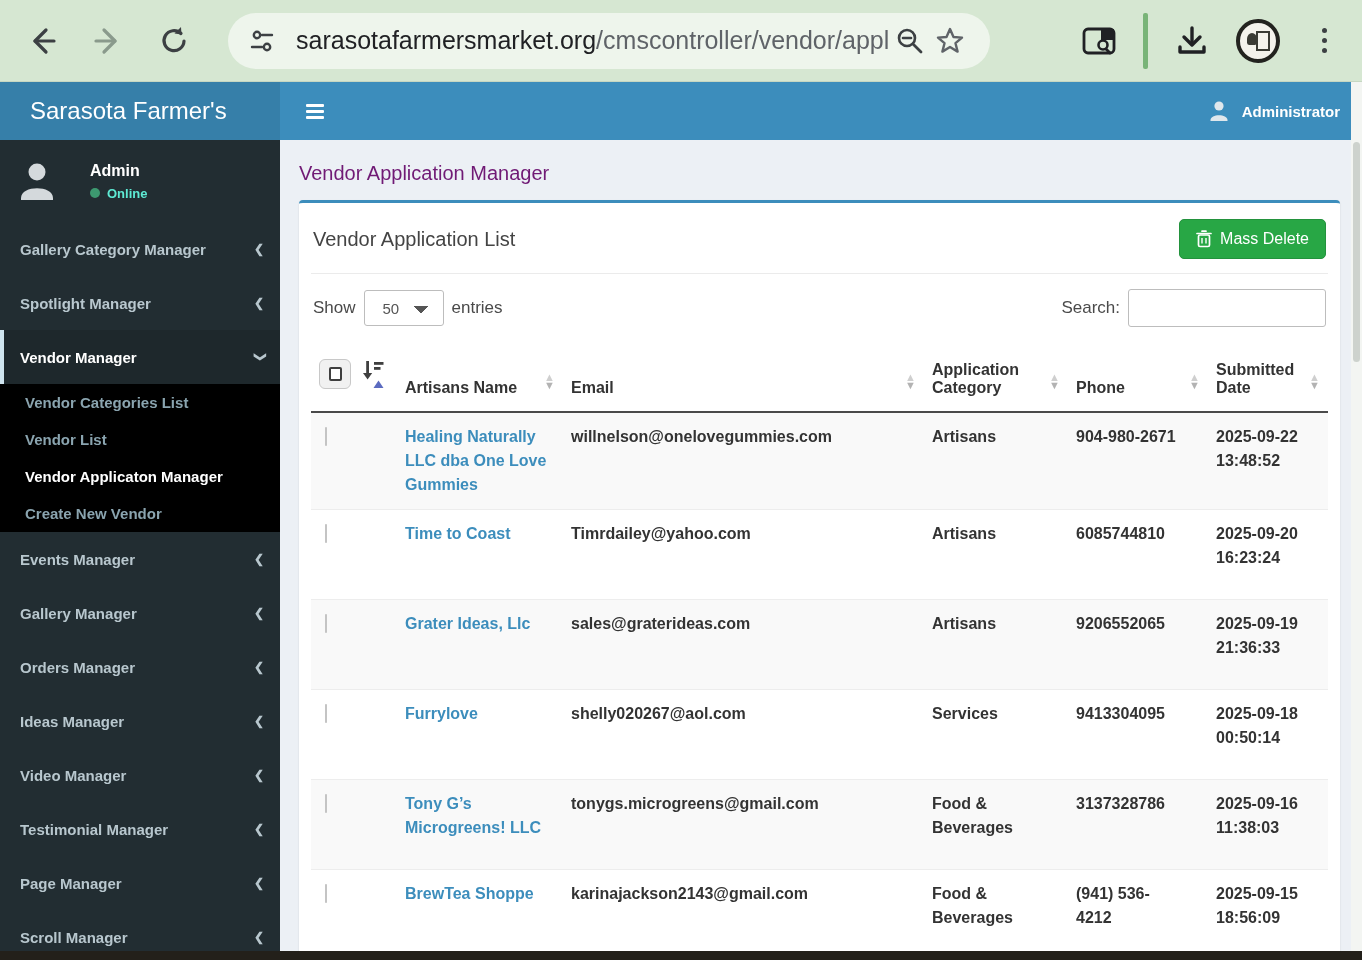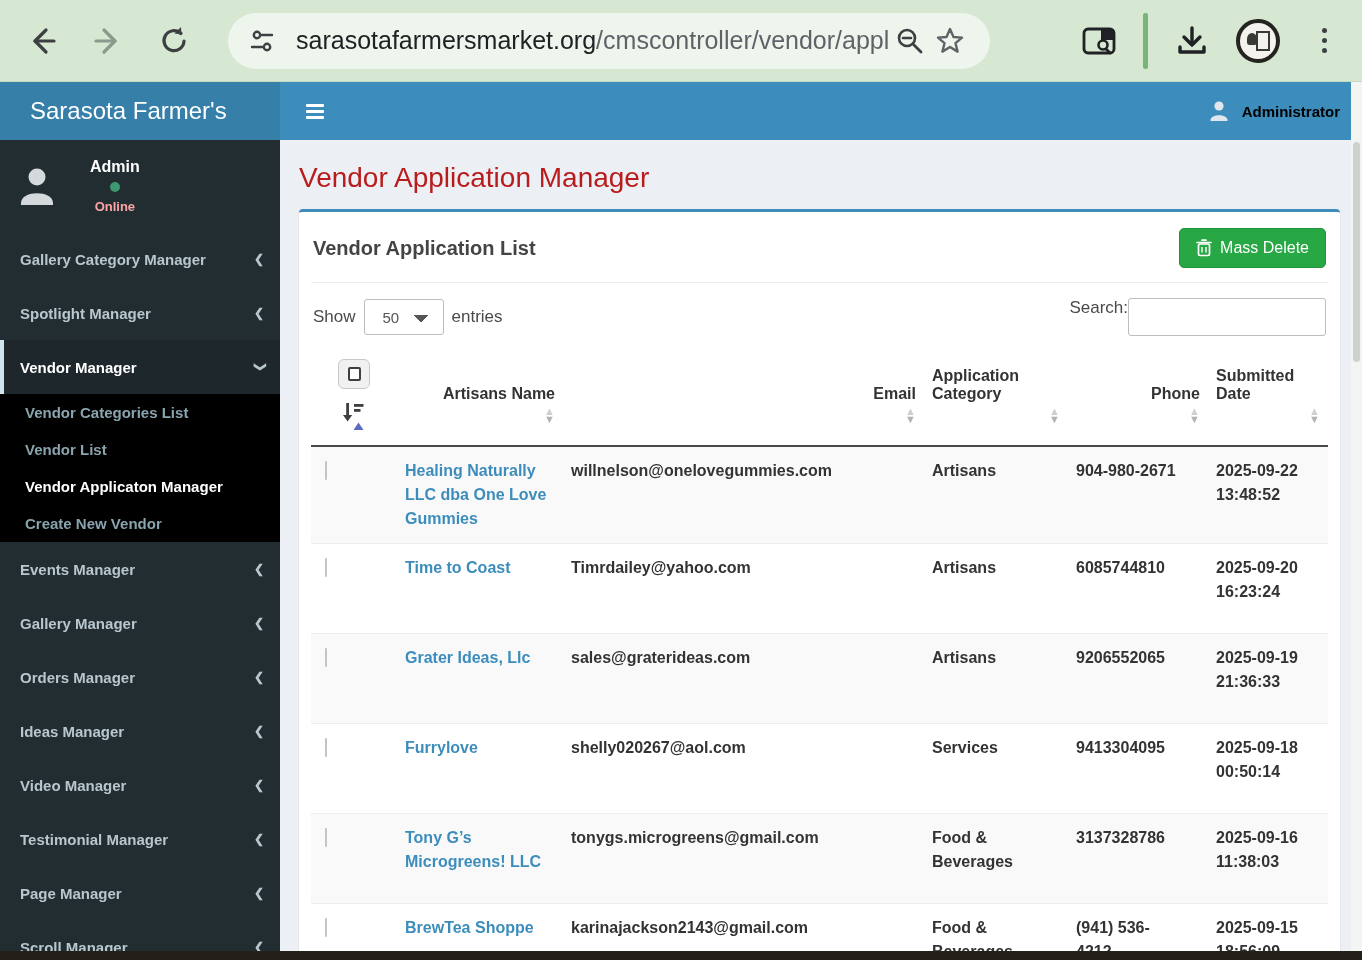--- a/index.html
+++ b/index.html
@@ -21,58 +21,58 @@
   .avatar-logo::after { content:""; position:absolute; right:6px; top:8px; width:10px; height:16px; border:2px solid #3a3a34; }
   .dots { display:flex; flex-direction:column; gap:5px; }
   .dots i { width:5px; height:5px; border-radius:50%; background:#3c4043; }
 
   
   .app-header { height:58px; display:flex; }
   .logo-area { width:280px; background:#367fa9; color:#fff; font-size:24px; font-weight:normal; display:flex; align-items:center; padding-left:30px; }
   .navbar { flex:1; background:#3c8dbc; display:flex; align-items:center; }
   .hamburger { margin-left:18px; display:flex; flex-direction:column; gap:3px; cursor:pointer; padding:8px; }
   .hamburger i { width:18px; height:3px; background:#fff; border-radius:1px; }
-  .nav-user { margin-left:auto; margin-right:22px; display:flex; align-items:center; gap:10px; color:#000000; font-size:15px; font-weight:bold; cursor:pointer; }
+  .nav-user { margin-left:auto; margin-right:22px; display:flex; align-items:center; gap:10px; color:#ffffff; font-size:15px; font-weight:bold; cursor:pointer; }
 
   
   .main { display:flex; height:868px; }
   .sidebar { width:280px; background:#222d32; flex-shrink:0; overflow:hidden; }
   .content { flex:1; background:#ecf0f5; overflow:hidden; position:relative; }
 
   
   .user-panel { display:flex; align-items:center; padding:18px 30px 18px 14px; }
   .user-info { margin-left:30px; }
   .user-name { color:#fff; font-size:16px; font-weight:bold; }
-  .user-status { margin-top:6px; color:#fca5a5; font-size:13px; font-weight:bold; display:flex; align-items:center; gap:7px;flex-direction:column; }
+  .user-status { margin-top:6px; color:#5eead4; font-size:13px; font-weight:bold; display:flex; align-items:center; gap:7px; }
   .online-dot { width:10px; height:10px; border-radius:50%; background:#3d9970; display:inline-block; }
   ul.menu { list-style:none; }
   .menu-item { height:54px; display:flex; align-items:center; padding:0 16px 0 20px; color:#b8c7ce; font-size:15px; font-weight:bold; cursor:pointer; }
   .menu-item .chev { margin-left:auto; font-size:12px; color:#b8c7ce; }
   .menu-item.active { background:#1e282c; color:#fff; border-left:4px solid #cfe4ef; padding-left:16px; }
   .chev.down { transform:rotate(-90deg); }
   ul.submenu { list-style:none; background:#000000; }
   .submenu-item { height:37px; display:flex; align-items:center; padding-left:25px; color:#8aa4af; font-size:15px; font-weight:bold; cursor:pointer; }
   .submenu-item.active { color:#fff; }
 
   
-  .page-title { font-size:28px; font-weight:normal; color:#b91c1c; margin:22px 0 15px 19px; }
+  .page-title { font-size:20px; font-weight:normal; color:#701a75; margin:22px 0 15px 19px; }
   .card { margin-left:19px; width:1041px; background:#fff; border-top:3px solid #3c8dbc; border-radius:4px 4px 0 0; box-shadow:0 1px 2px rgba(0,0,0,.12); min-height:780px; padding:0 12px; }
   .card-header { display:flex; align-items:center; padding:16px 2px 14px 2px; border-bottom:1px solid #ebebeb; }
-  .card-title { font-size:20px; color:#444; font-weight:bold; }
+  .card-title { font-size:20px; color:#444; font-weight:normal; }
   .btn-mass-delete { margin-left:auto; background:#28a745; border:1px solid #23923d; color:#fff; font-size:16px; font-weight:normal; border-radius:5px; height:40px; padding:0 16px; display:flex; align-items:center; gap:8px; cursor:pointer; font-family:"Liberation Sans",sans-serif; }
   .controls { display:flex; align-items:center; padding:15px 2px 13px 2px; font-size:17px; color:#4a4a4a; }
   .page-size { margin:0 8px; width:80px; height:36px; border:1px solid #bdbdbd; border-radius:3px; background:#fff; font-size:15px; color:#555; padding-left:18px; appearance:none; -webkit-appearance:none; background-image:linear-gradient(45deg,transparent 49%,#555 50%),linear-gradient(-45deg,transparent 49%,#555 50%); background-position:calc(100% - 22px) 55%, calc(100% - 15px) 55%; background-size:7px 7px; background-repeat:no-repeat; font-family:"Liberation Sans",sans-serif; }
-  .search-wrap { margin-left:auto; display:flex; align-items:flex-start; }
+  .search-wrap { margin-left:auto; display:flex; align-items:center; gap:8px; }
   .search-input { width:198px; height:38px; border:1px solid #bdbdbd; border-radius:3px; background:#fff; font-size:16px; padding:0 8px; font-family:"Liberation Sans",sans-serif; }
 
   
   table.vendor-table { width:1017px; border-collapse:collapse; table-layout:fixed; }
   col.c-sel{width:86px;} col.c-company{width:166px;} col.c-email{width:361px;} col.c-cat{width:144px;} col.c-phone{width:140px;} col.c-date{width:120px;}
   th { vertical-align:bottom; text-align:left; font-size:16px; color:#333; padding:10px 8px 14px 8px; border-bottom:2px solid #4a4a4a; height:72px; cursor:pointer; }
-  .th-inner { display:flex; align-items:flex-end; justify-content:space-between; gap:4px;flex-direction:column; }
+  .th-inner { display:flex; align-items:flex-end; justify-content:space-between; gap:4px; }
   .sort-both { display:flex; flex-direction:column; line-height:8px; font-size:11px; margin-bottom:8px; flex-shrink:0; }
   .sort-both .up { color:#cfcfcf; } .sort-both .dn { color:#b3b3b3; }
   .th-select { vertical-align:middle; }
   .th-select .th-inner { align-items:center; justify-content:flex-start; gap:12px; }
   .hdr-checkbox { width:32px; height:30px; background:#f1f1f1; border:1px solid #c8c8c8; border-radius:6px; display:flex; align-items:center; justify-content:center; cursor:pointer; }
   .hdr-checkbox i { width:13px; height:14px; border:2px solid #3f3f3f; border-radius:2px; background:#fff; }
   td { vertical-align:top; font-size:16px; font-weight:bold; color:#333; padding:12px 8px; height:90px; line-height:24px; border-bottom:1px solid #ededed; }
   td.phone-cell { padding-right:28px; }
   td.date-cell { padding-right:8px; width:112px; }
   tr.stripe { background:#f9f9f9; }

